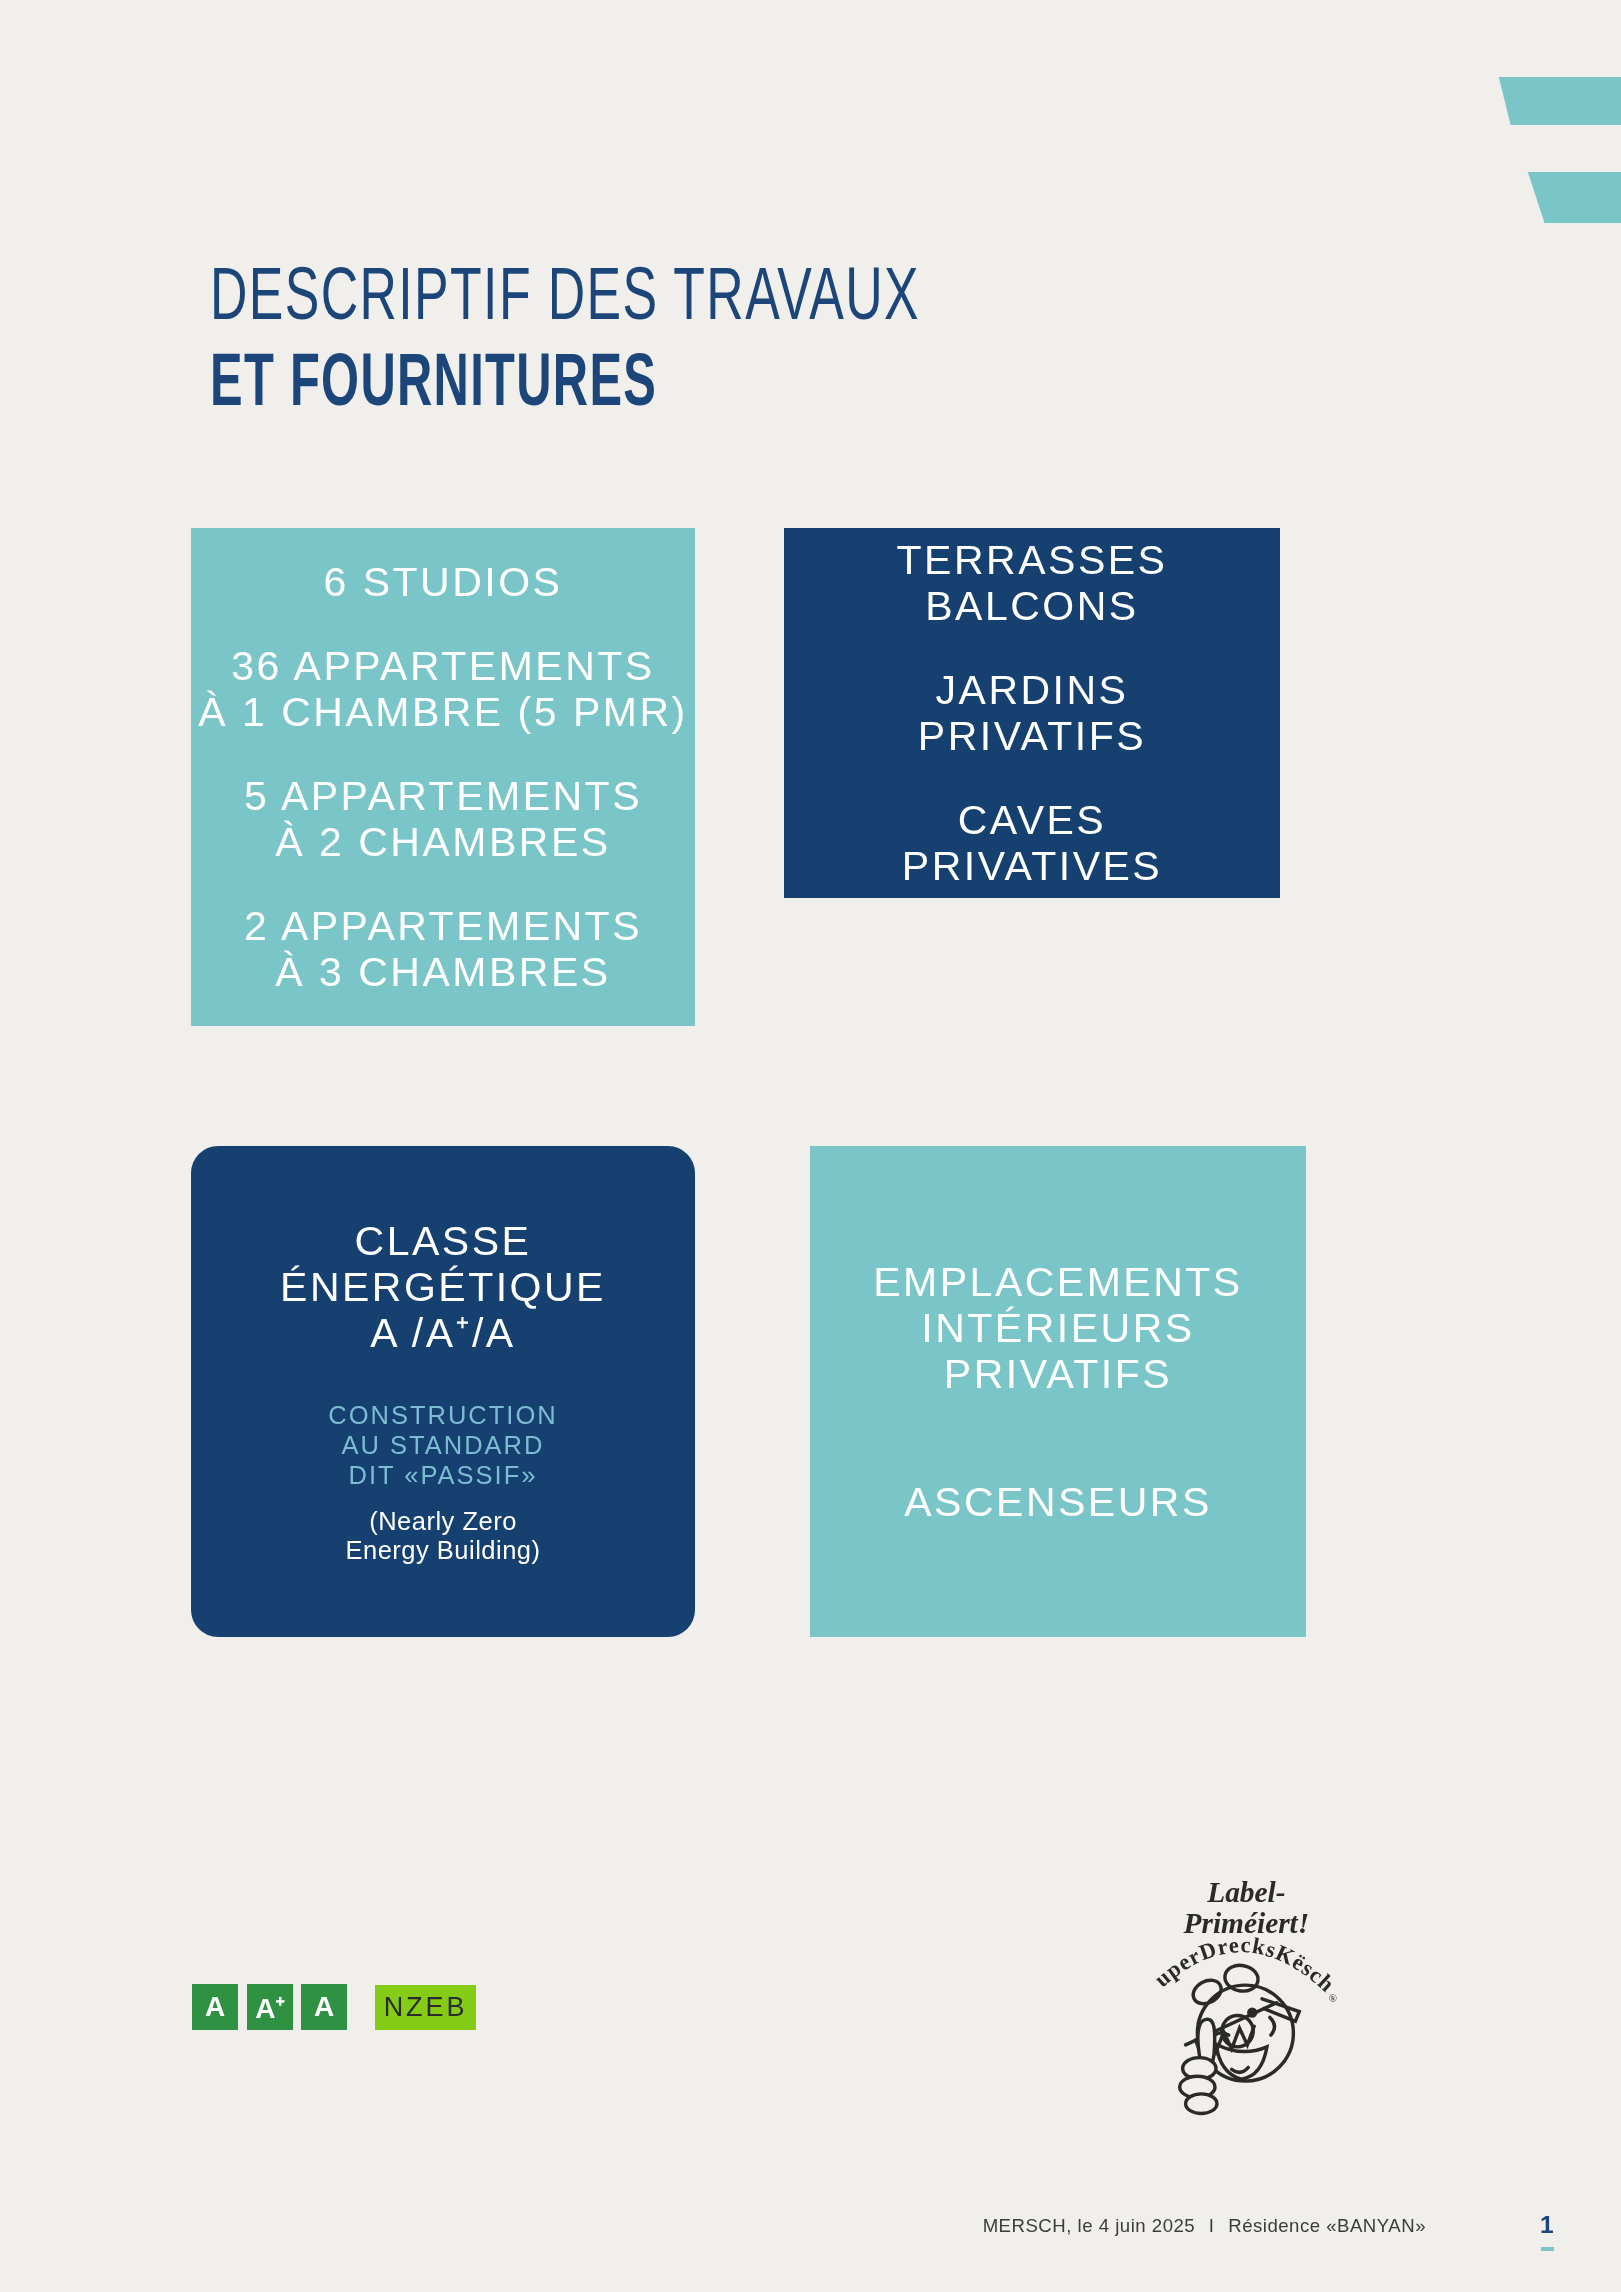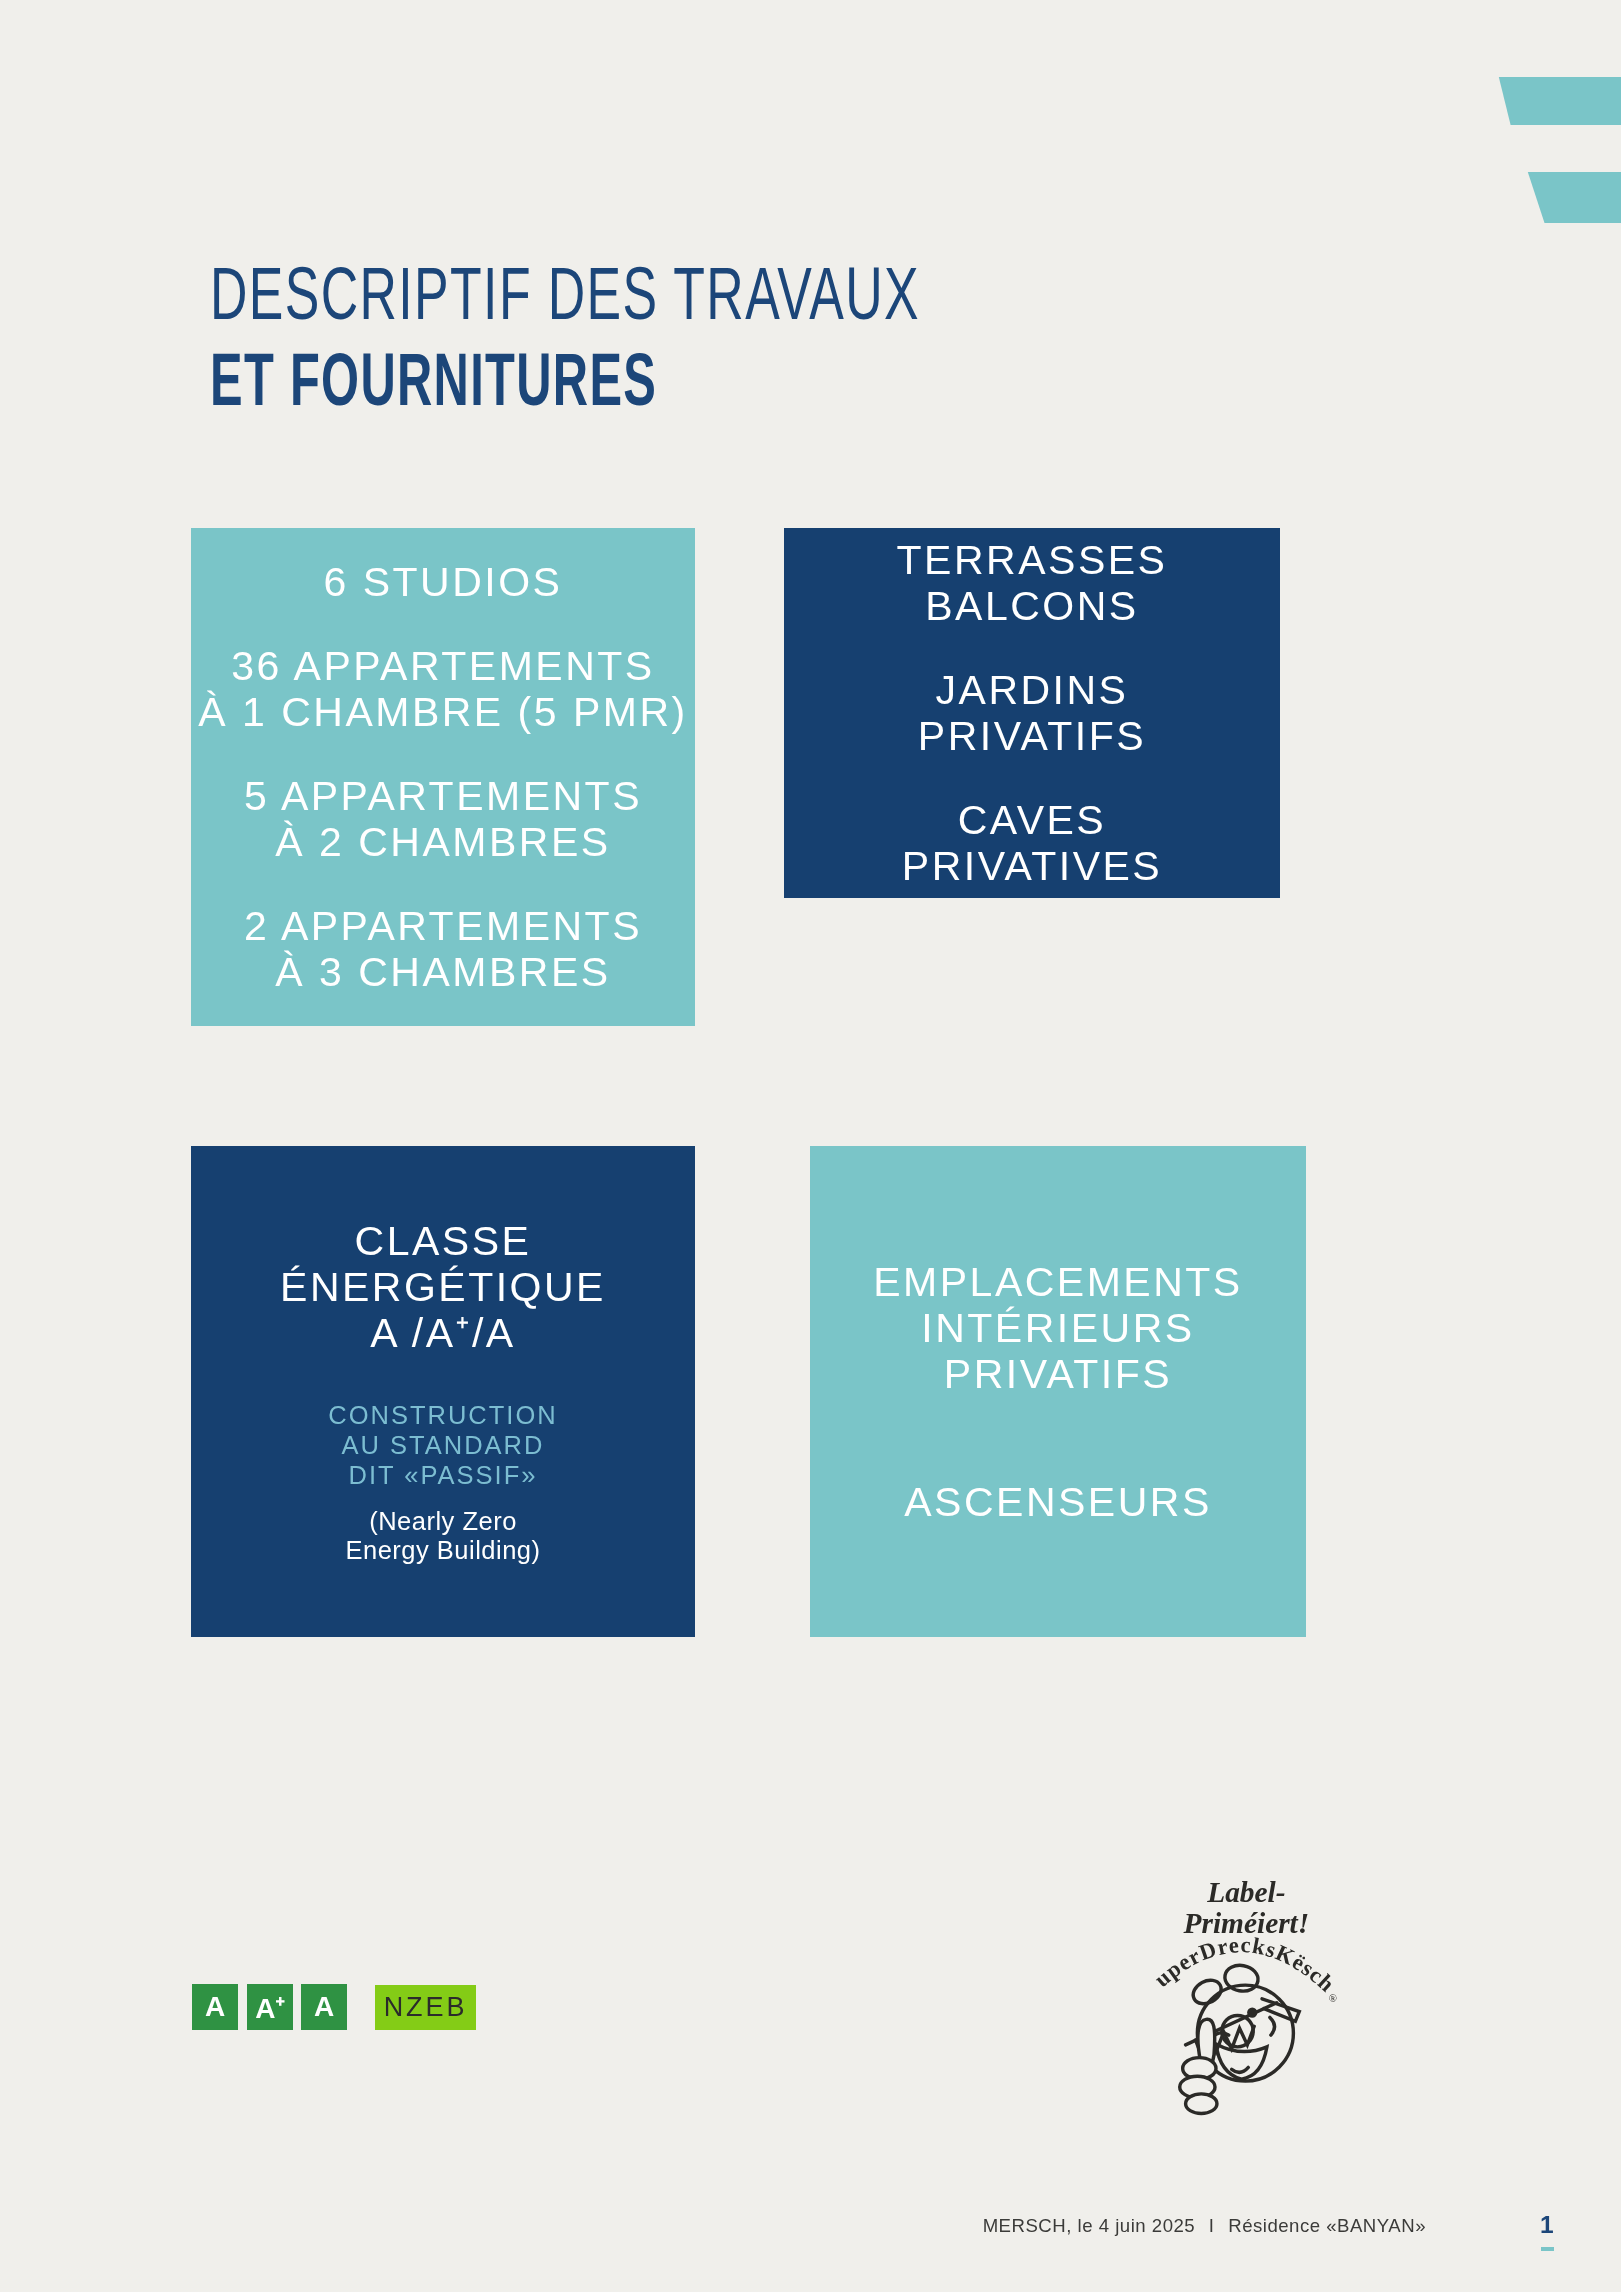--- a/index.html
+++ b/index.html
@@ -25,21 +25,21 @@
   .title .t2{display:block;font-size:74px;line-height:86px;font-weight:700;
     letter-spacing:2px;transform:scaleX(.66);transform-origin:left top;white-space:nowrap;}
 
   
   .box{position:absolute;display:flex;flex-direction:column;justify-content:center;
     align-items:center;text-align:center;color:#ffffff;}
   .box.teal{background:#7ac5c8;}
   .box.navy{background:#164070;}
   .box--units{left:191px;top:528px;width:504px;height:498px;}
   .box--exterior{left:784px;top:528px;width:496px;height:370px;}
-  .box--energy{left:191px;top:1146px;width:504px;height:491px;}
+  .box--energy{left:191px;top:1146px;width:504px;height:491px;border-radius:27px;}
   .box--interior{left:810px;top:1146px;width:496px;height:491px;gap:44px;}
   .para{margin:0;}
   .para + .para{margin-top:38px;}
   .bline{font-size:41px;line-height:46px;letter-spacing:2.5px;white-space:nowrap;}
   .subline{font-size:25.5px;line-height:30px;letter-spacing:2px;color:#7cbdd1;white-space:nowrap;}
   .noteline{font-size:25.5px;line-height:29px;letter-spacing:0.5px;white-space:nowrap;}
   .gap-lg{height:44px;}
   .gap-sm{height:16.7px;}
 
   

